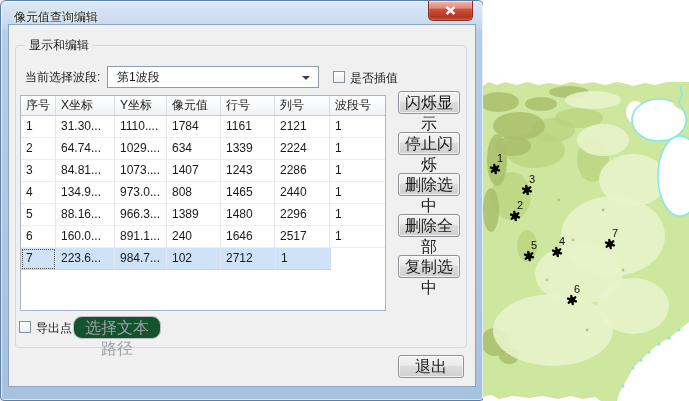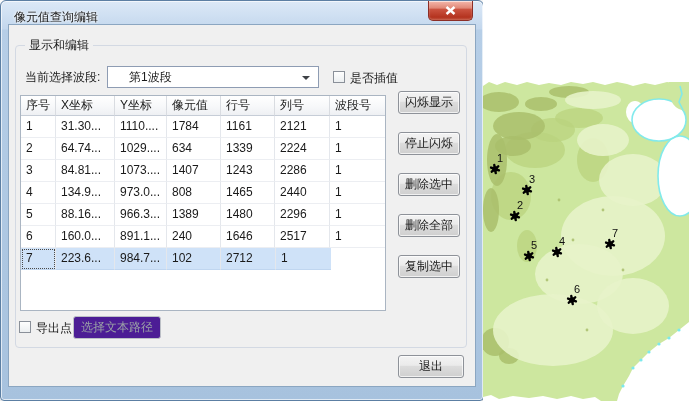--- a/index.html
+++ b/index.html
@@ -40,21 +40,21 @@
     border:1px solid #d3d9e3;border-radius:4px;
   }
   .groupbox .legend{
     position:absolute;left:9px;top:-9px;background:#f0f0f0;padding:0 4px;
   }
   
   .band-label{position:absolute;left:16px;top:44px;}
   .combo{
     position:absolute;left:98px;top:41px;width:212px;height:22px;
     background:#ffffff;border:1px solid #8e9cb3;box-sizing:border-box;
-    display:flex;align-items:center;padding-left:21px;cursor:default;
+    display:flex;align-items:center;padding-left:9px;cursor:default;
   }
   .combo .arrow{
     position:absolute;right:8px;top:9px;width:0;height:0;
     border-left:4px solid transparent;border-right:4px solid transparent;
     border-top:4px solid #3e4146;
   }
   .checkbox{
     width:12px;height:12px;box-sizing:border-box;display:inline-block;
     border:1px solid #8a9099;background:linear-gradient(180deg,#fefefe,#eceff1);
   }
@@ -80,26 +80,26 @@
   }
   .tr.sel .td{background:#cfe2f8;border-bottom-color:#c0d6f0;}
   .td.focus{outline:1px dotted #4a4a4a;outline-offset:-2px;}
   
   .chk-export{position:absolute;left:10px;top:296px;}
   .chk-export-label{position:absolute;left:27px;top:295px;}
   
   .btn{
     box-sizing:border-box;border:1px solid #8e9299;border-radius:3px;
     background:linear-gradient(180deg,#f3f3f3 0%,#ebebeb 45%,#dddddd 46%,#cfcfcf 100%);
-    font-family:Liberation Sans, sans-serif;font-size:12px;color:#1a1a1a;cursor:default;
+    font-family:Liberation Sans, sans-serif;font-size:16px;color:#1a1a1a;cursor:default;
     box-shadow:inset 0 0 0 1px rgba(255,255,255,.7);
   }
   .btn:disabled{
     color:#9aa0a6;border-color:#bcc0c6;
-    background:#4c1d95;box-shadow:none;
+    background:#14532d;box-shadow:none;border-radius:9px;
   }
   .path-btn{position:absolute;left:64px;top:291px;width:88px;height:23px;}
   .side-buttons{position:absolute;left:389px;top:66px;width:62px;height:220px;}
   .btn.side{position:absolute;left:0;width:62px;height:23px;}
   .exit-btn{position:absolute;left:389px;top:330px;width:66px;height:23px;}
   
   .map{position:absolute;left:483px;top:0;width:206px;height:401px;background:#ffffff;}
   :root{
     --land:#cde79f;--land-mid:#b9d37e;--land-dark:#a9be6b;
     --land-light:#e7f3c9;--coast:#7ce9ec;--marker:#000000;

